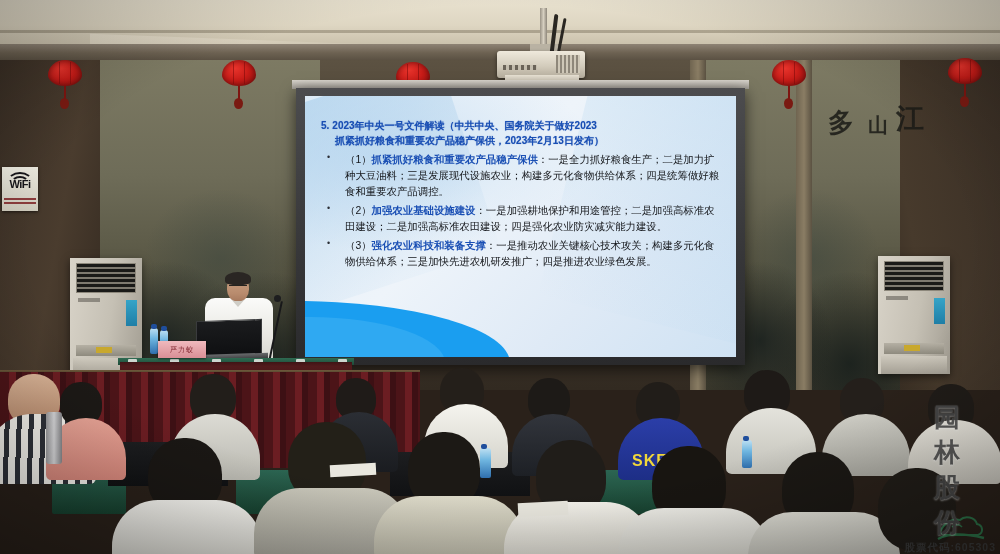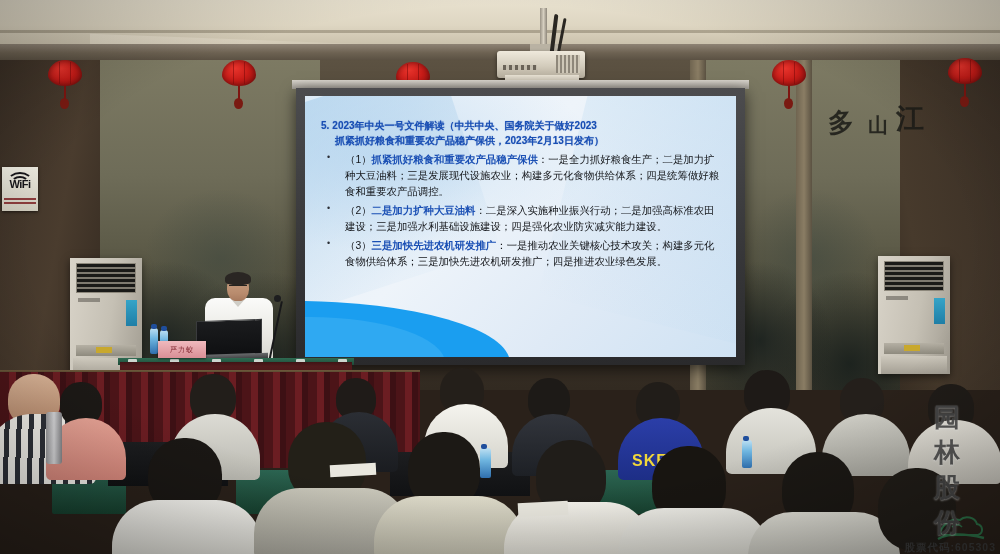--- a/index.html
+++ b/index.html
@@ -326,24 +326,24 @@
         <div class="slide-title">
           <span class="num">5.</span><span>2023年中央一号文件解读（中共中央、国务院关于做好2023</span><br>
           <span>抓紧抓好粮食和重要农产品稳产保供，2023年2月13日发布）</span>
         </div>
 
         <div class="bullets">
           <div class="bullet">
             <span>（1）</span><span class="hl">抓紧抓好粮食和重要农产品稳产保供</span><span>：一是全力抓好粮食生产；二是加力扩种大豆油料；三是发展现代设施农业；构建多元化食物供给体系；四是统筹做好粮食和重要农产品调控。</span>
           </div>
           <div class="bullet">
-            <span>（2）</span><span class="hl">二是加力扩种大豆油料</span><span>：二是深入实施种业振兴行动；二是加强高标准农田建设；三是加强水利基础设施建设；四是强化农业防灾减灾能力建设。</span>
+            <span>（2）</span><span class="hl">加强农业基础设施建设</span><span>：一是加强耕地保护和用途管控；二是加强高标准农田建设；二是加强高标准农田建设；四是强化农业防灾减灾能力建设。</span>
           </div>
           <div class="bullet">
-            <span>（3）</span><span class="hl">三是加快先进农机研发推广</span><span>：一是推动农业关键核心技术攻关；构建多元化食物供给体系；三是加快先进农机研发推广；四是推进农业绿色发展。</span>
+            <span>（3）</span><span class="hl">强化农业科技和装备支撑</span><span>：一是推动农业关键核心技术攻关；构建多元化食物供给体系；三是加快先进农机研发推广；四是推进农业绿色发展。</span>
           </div>
         </div>
       </div>
     </div>
   </div>
 
   <div class="pres-body"></div>
   <div class="pres-collar"></div>
   <div class="pres-head"></div>
   <div class="pres-hair"></div>

